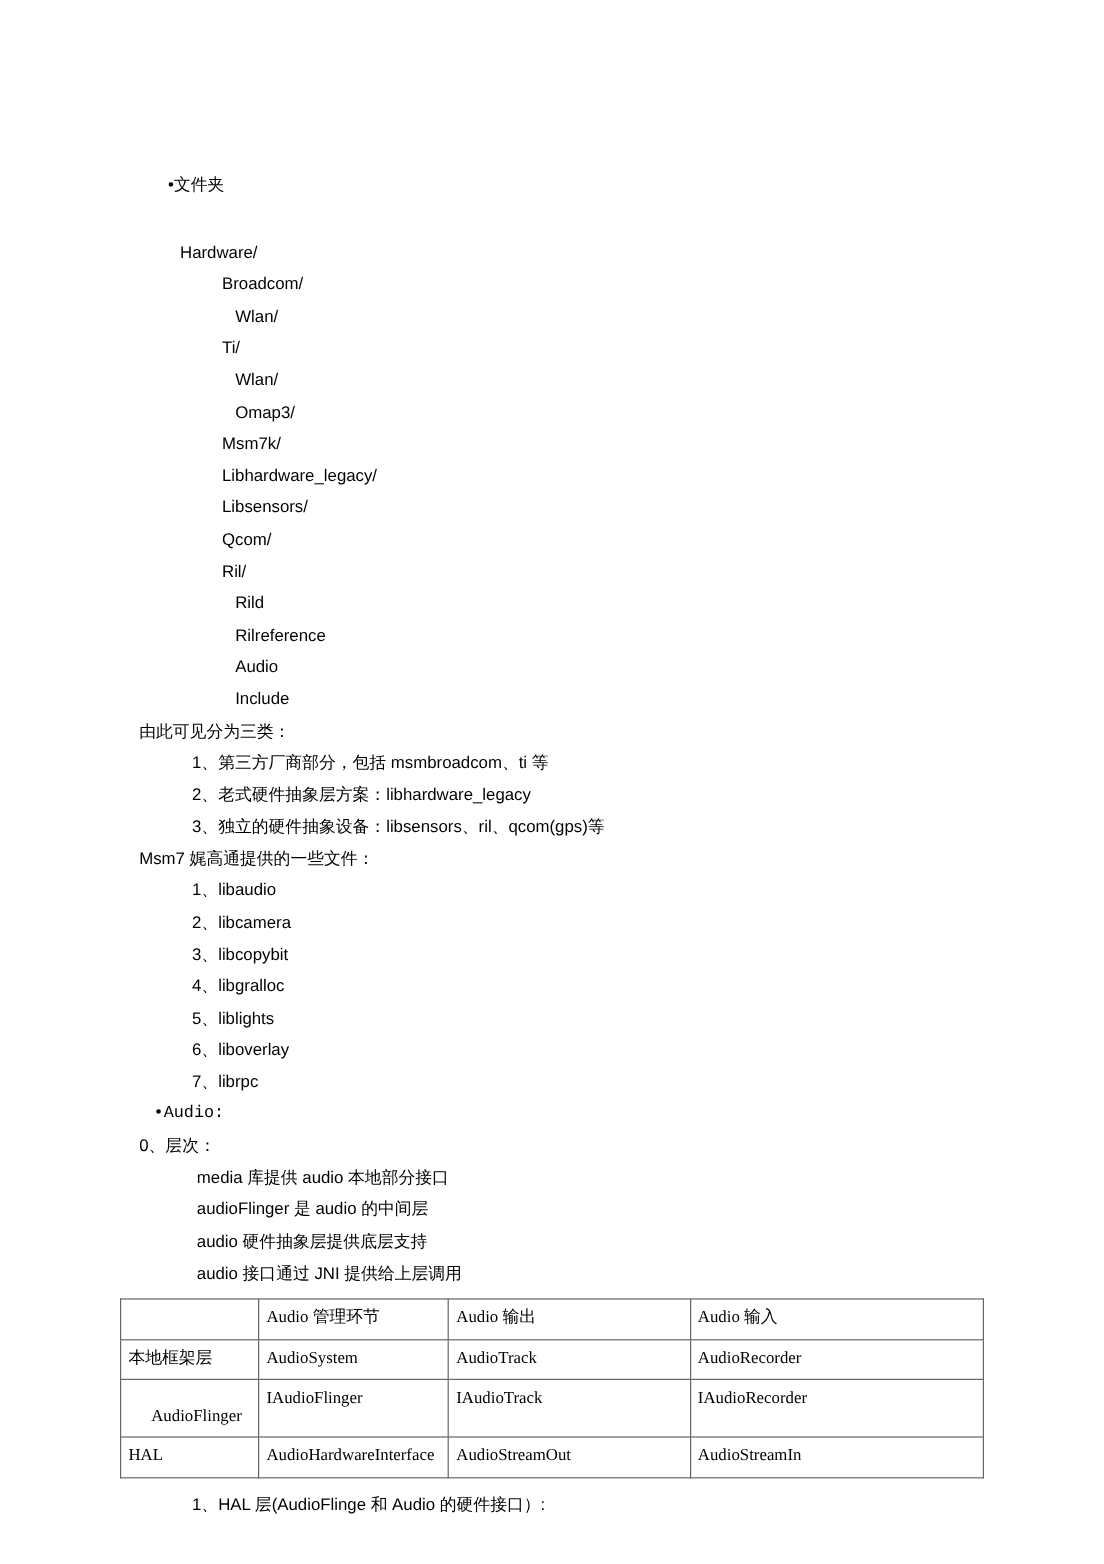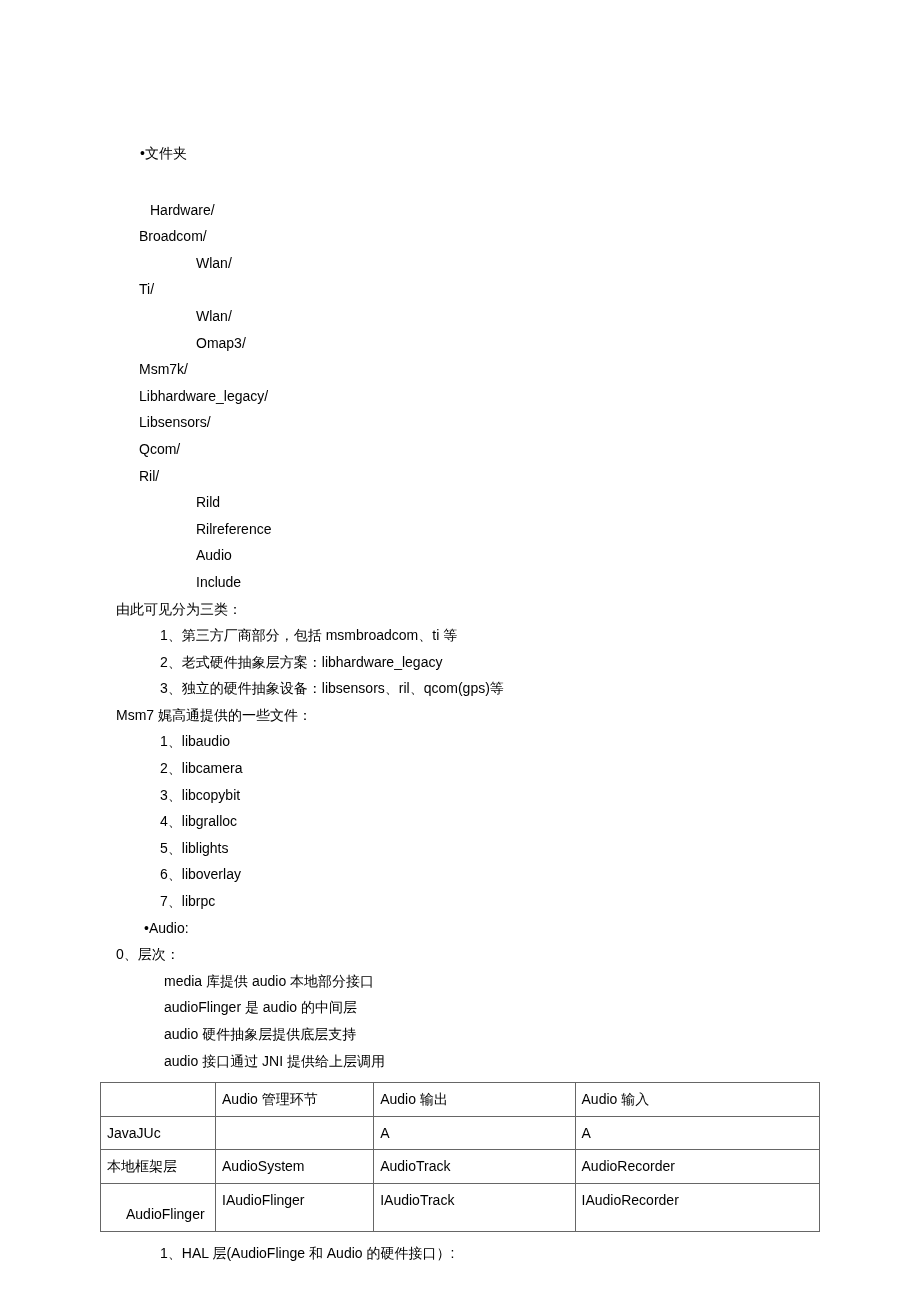--- a/index.html
+++ b/index.html
@@ -14,38 +14,39 @@
       color: #000;
       background: #fff;
       padding: 140px 100px 60px 100px;
       width: 920px;
     }
     .section-header {
       margin-left: 40px;
       margin-bottom: 30px;
     }
     .tree-l0 { margin-left: 50px; }
-    .tree-l1 { margin-left: 39px; }
+    .tree-l1 { margin-left: 85px; }
     .tree-l2 { margin-left: 96px; }
     .classify-intro { margin-left: 16px; }
     .numlist { margin-left: 60px; }
-    .audio-header { margin-left: 44px; }
+    .audio-header { margin-left: 28px; font-family: Liberation Mono, monospace; }
     .layer-intro { margin-left: 16px; }
     .layer-sub { margin-left: 64px; }
     table {
       border-collapse: collapse;
       width: 100%;
       margin-top: 8px;
       margin-bottom: 8px;
     }
     td {
       border: 1px solid #666;
       padding: 3px 6px;
       vertical-align: top;
       font-size: 14px;
+      font-family: Liberation Serif, serif;
     }
     .col1 { width: 16%; }
     .col2 { width: 22%; }
     .col3 { width: 28%; }
     .col4 { width: 34%; }
     .hal-section { margin-left: 60px; }
     .tall-cell { height: 48px; padding-left: 25px; }
   </style>
 </head>
 <body>
@@ -91,33 +92,33 @@
 
 <table>
   <tbody>
       <tr>
     <td class="col1"></td>
     <td class="col2">Audio 管理环节</td>
     <td class="col3">Audio 输出</td>
     <td class="col4">Audio 输入</td>
   </tr>
   <tr>
-    <td>JavaJUc</td>
-    <td></td>
-    <td>A</td>
-    <td>A</td>
-  </tr>
-  <tr>
     <td>本地框架层</td>
     <td>AudioSystem</td>
     <td>AudioTrack</td>
     <td>AudioRecorder</td>
   </tr>
   <tr>
     <td class="tall-cell" style="vertical-align:bottom;"> AudioFlinger</td>
     <td>IAudioFlinger</td>
     <td>IAudioTrack</td>
     <td>IAudioRecorder</td>
   </tr>
+  <tr>
+    <td>HAL</td>
+    <td style="word-break:break-all;">AudioHardwareInterface</td>
+    <td>AudioStreamOut</td>
+    <td>AudioStreamIn</td>
+  </tr>
 </tbody>
   </table>
 
 <div class="hal-section">1、HAL 层(AudioFlinge 和 Audio 的硬件接口）:</div>
 
 </body></html>

